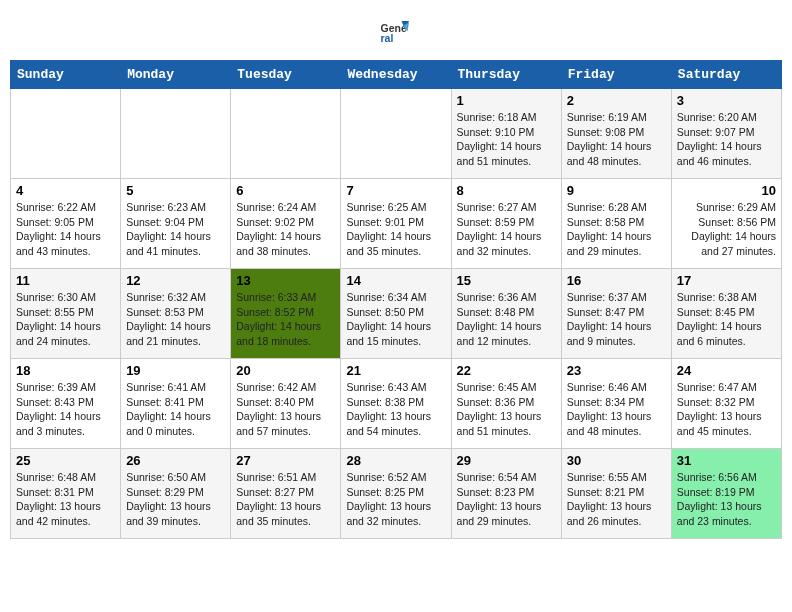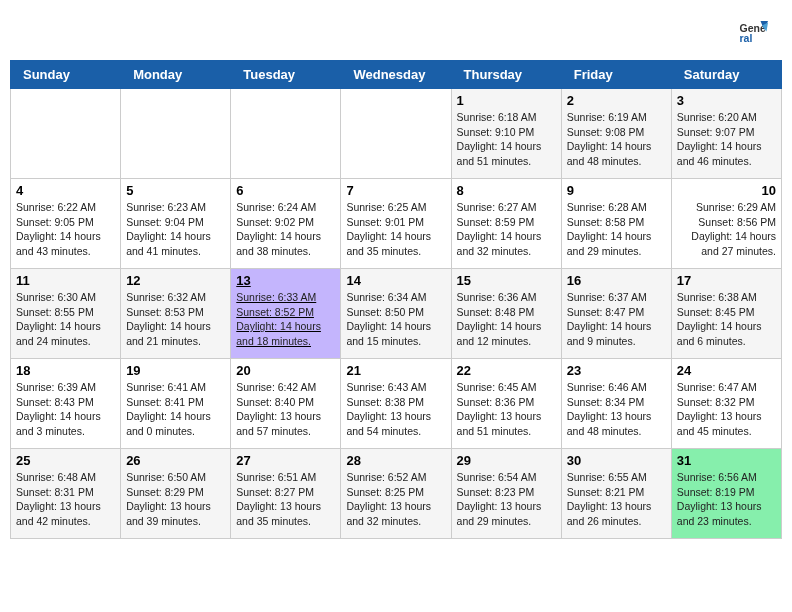--- a/index.html
+++ b/index.html
@@ -5,21 +5,21 @@
     * { box-sizing: border-box; margin: 0; padding: 0; }
     body {
       font-family: Arial, sans-serif;
       background: #fff;
       width: 792px;
       min-height: 612px;
       padding: 10px;
     }
     .header {
       display: flex;
-      justify-content: flex-end;
+      justify-content: center;
       align-items: flex-start;
       margin-bottom: 10px;
       padding: 5px 10px;
     }
     .logo {
       display: flex;
       align-items: center;
     }
     .logo-text {
       display: flex;
@@ -54,25 +54,26 @@
       color: #555;
     }
     .calendar {
       width: 100%;
       border-collapse: collapse;
       font-size: 11px;
     }
     .calendar th {
       background-color: #1a5fa8;
       color: #fff;
-      padding: 6px 12px;
+      padding: 6px 6px;
       text-align: left;
       font-size: 13px;
       font-weight: bold;
       border: 1px solid #1a5fa8;
+      font-family: Liberation Mono, monospace;
     }
     .calendar td {
       border: 1px solid #ccc;
       padding: 4px 5px;
       vertical-align: top;
       width: calc(100% / 7);
       height: 90px;
       background: #fff;
     }
     .calendar tr:nth-child(odd) td {
@@ -181,21 +182,21 @@
       </tr>
       <tr>
         <td style="background: rgb(245, 245, 245);">
           <span class="day-number">11</span>
           <div class="day-info">Sunrise: 6:30 AM<br>Sunset: 8:55 PM<br>Daylight: 14 hours<br>and 24 minutes.</div>
         </td>
         <td style="background: rgb(245, 245, 245);">
           <span class="day-number">12</span>
           <div class="day-info">Sunrise: 6:32 AM<br>Sunset: 8:53 PM<br>Daylight: 14 hours<br>and 21 minutes.</div>
         </td>
-        <td style="background: #c4b5fd; text-decoration: underline;">
+        <td style="background: #4d7c0f;">
           <span class="day-number">13</span>
           <div class="day-info">Sunrise: 6:33 AM<br>Sunset: 8:52 PM<br>Daylight: 14 hours<br>and 18 minutes.</div>
         </td>
         <td style="background: rgb(245, 245, 245);">
           <span class="day-number">14</span>
           <div class="day-info">Sunrise: 6:34 AM<br>Sunset: 8:50 PM<br>Daylight: 14 hours<br>and 15 minutes.</div>
         </td>
         <td style="background: rgb(245, 245, 245);">
           <span class="day-number">15</span>
           <div class="day-info">Sunrise: 6:36 AM<br>Sunset: 8:48 PM<br>Daylight: 14 hours<br>and 12 minutes.</div>

